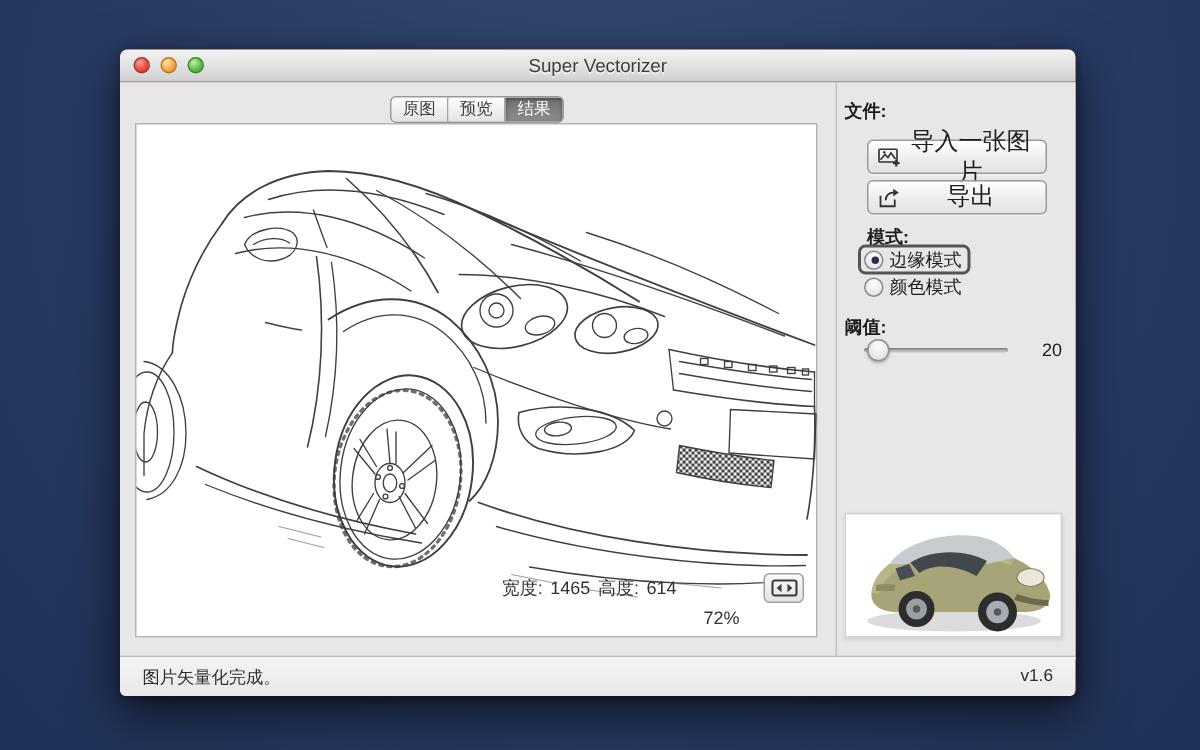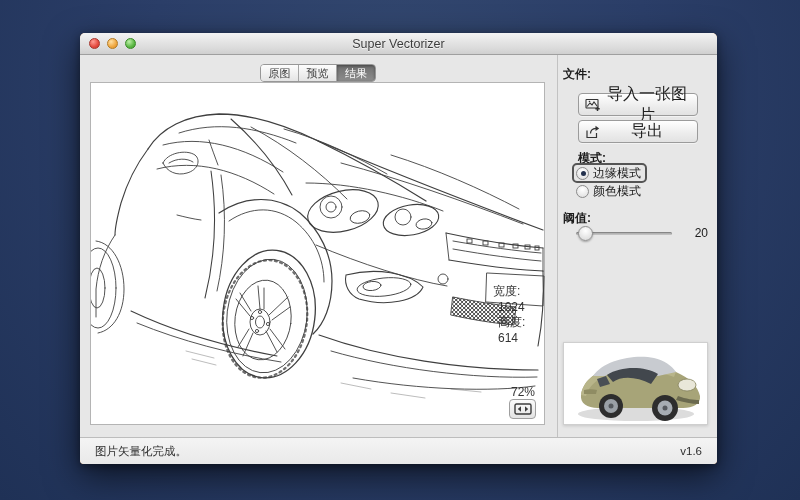--- a/index.html
+++ b/index.html
@@ -55,22 +55,22 @@
     text-align:center;
   }
 
   
   .canvas {
     position:absolute; left:10px; top:27px; width:455px; height:343px;
     background:#fff; border:1px solid #b4b4b4;
   }
   .canvas svg.car { position:absolute; left:0; top:0; }
   .canvas-info {
-    position:absolute; right:8px; bottom:5px; display:flex; 
-    font-size:12px; color:#333;flex-direction:column;
+    position:absolute; right:8px; bottom:5px; display:flex; align-items:center;
+    font-size:12px; color:#333;
   }
   .canvas-info .sp  { margin-left:5px; }
   .canvas-info .gap { margin-left:18px;margin-top:40px; }
   .fit-btn {
     margin-left:16px; width:27px; height:20px; border:1px solid #9f9f9f; border-radius:4px;
     background:linear-gradient(#fbfbfb,#e3e3e3); display:flex; align-items:center; justify-content:center;
     cursor:default; padding:0;
   }
 
   
@@ -230,21 +230,21 @@
         <path d="M240,268 C302,286 382,296 446,294"></path>
         <path d="M262,295 C330,307 400,309 444,303"></path>
 
         <g opacity="0.5" stroke-width="0.7">
           <path d="M95,268 l28,7 M101,276 l24,6 M250,300 l30,6 M300,310 l34,5 M360,306 l30,3"></path>
         </g>
       </svg>
 
       <div class="canvas-info">
         <span>宽度:</span>
-        <span class="sp">1024</span>
+        <span class="sp">1465</span>
         <span class="sp">高度:</span>
         <span class="sp">614</span>
         <span class="gap">72%</span>
         <button class="fit-btn">
           <svg width="18" height="12" viewBox="0 0 18 12">
             <rect x="1" y="1" width="16" height="10" rx="1.5" fill="none" stroke="#3c3c3c" stroke-width="1.4"></rect>
             <path d="M7,3.2 L3.8,6 L7,8.8 Z" fill="#3c3c3c"></path>
             <path d="M11,3.2 L14.2,6 L11,8.8 Z" fill="#3c3c3c"></path>
           </svg>
         </button>

